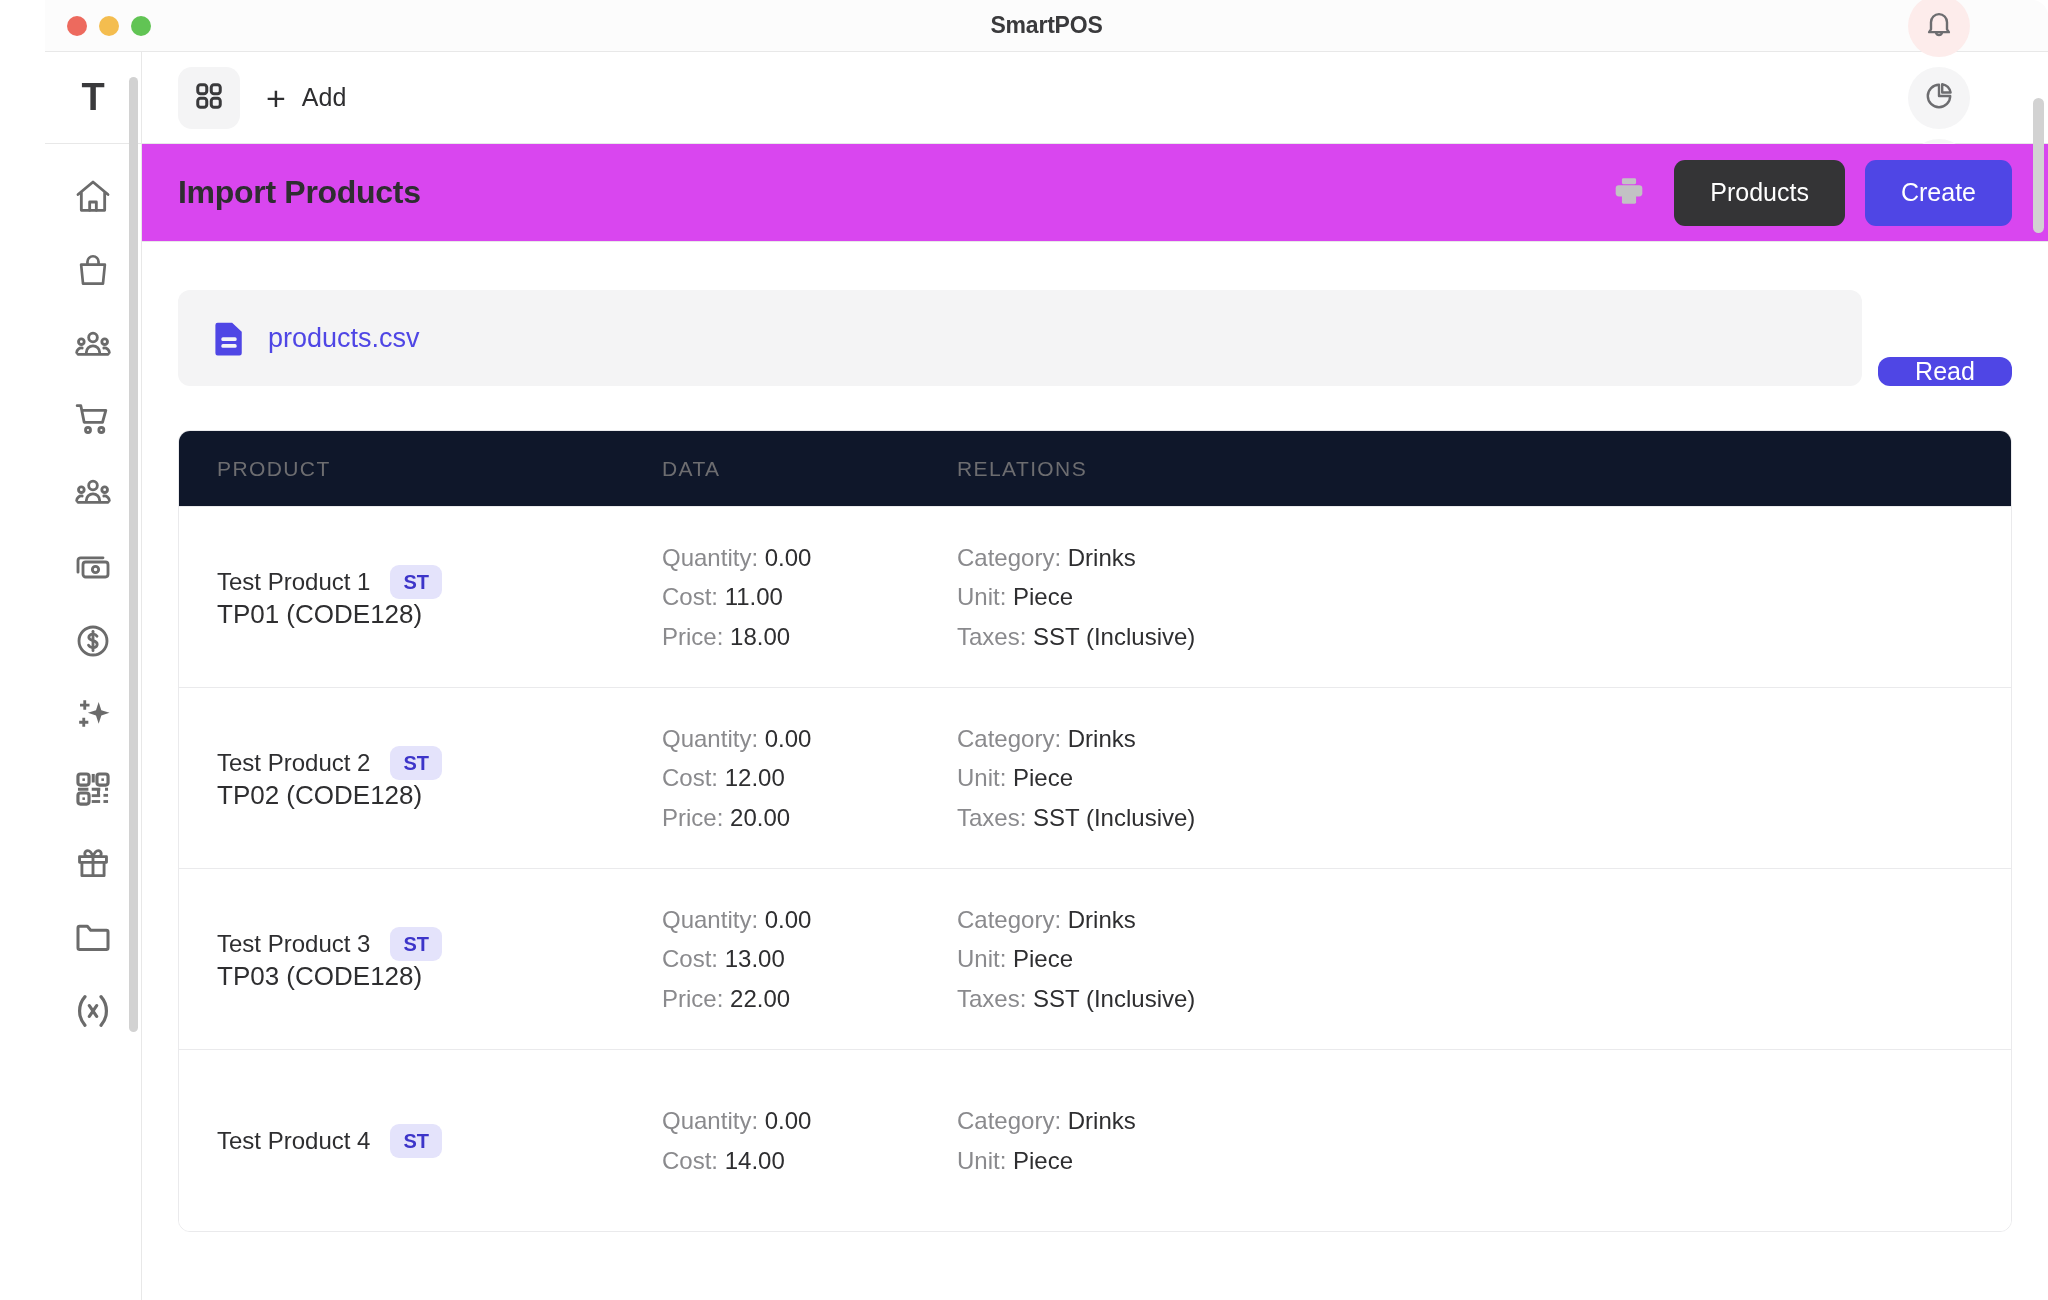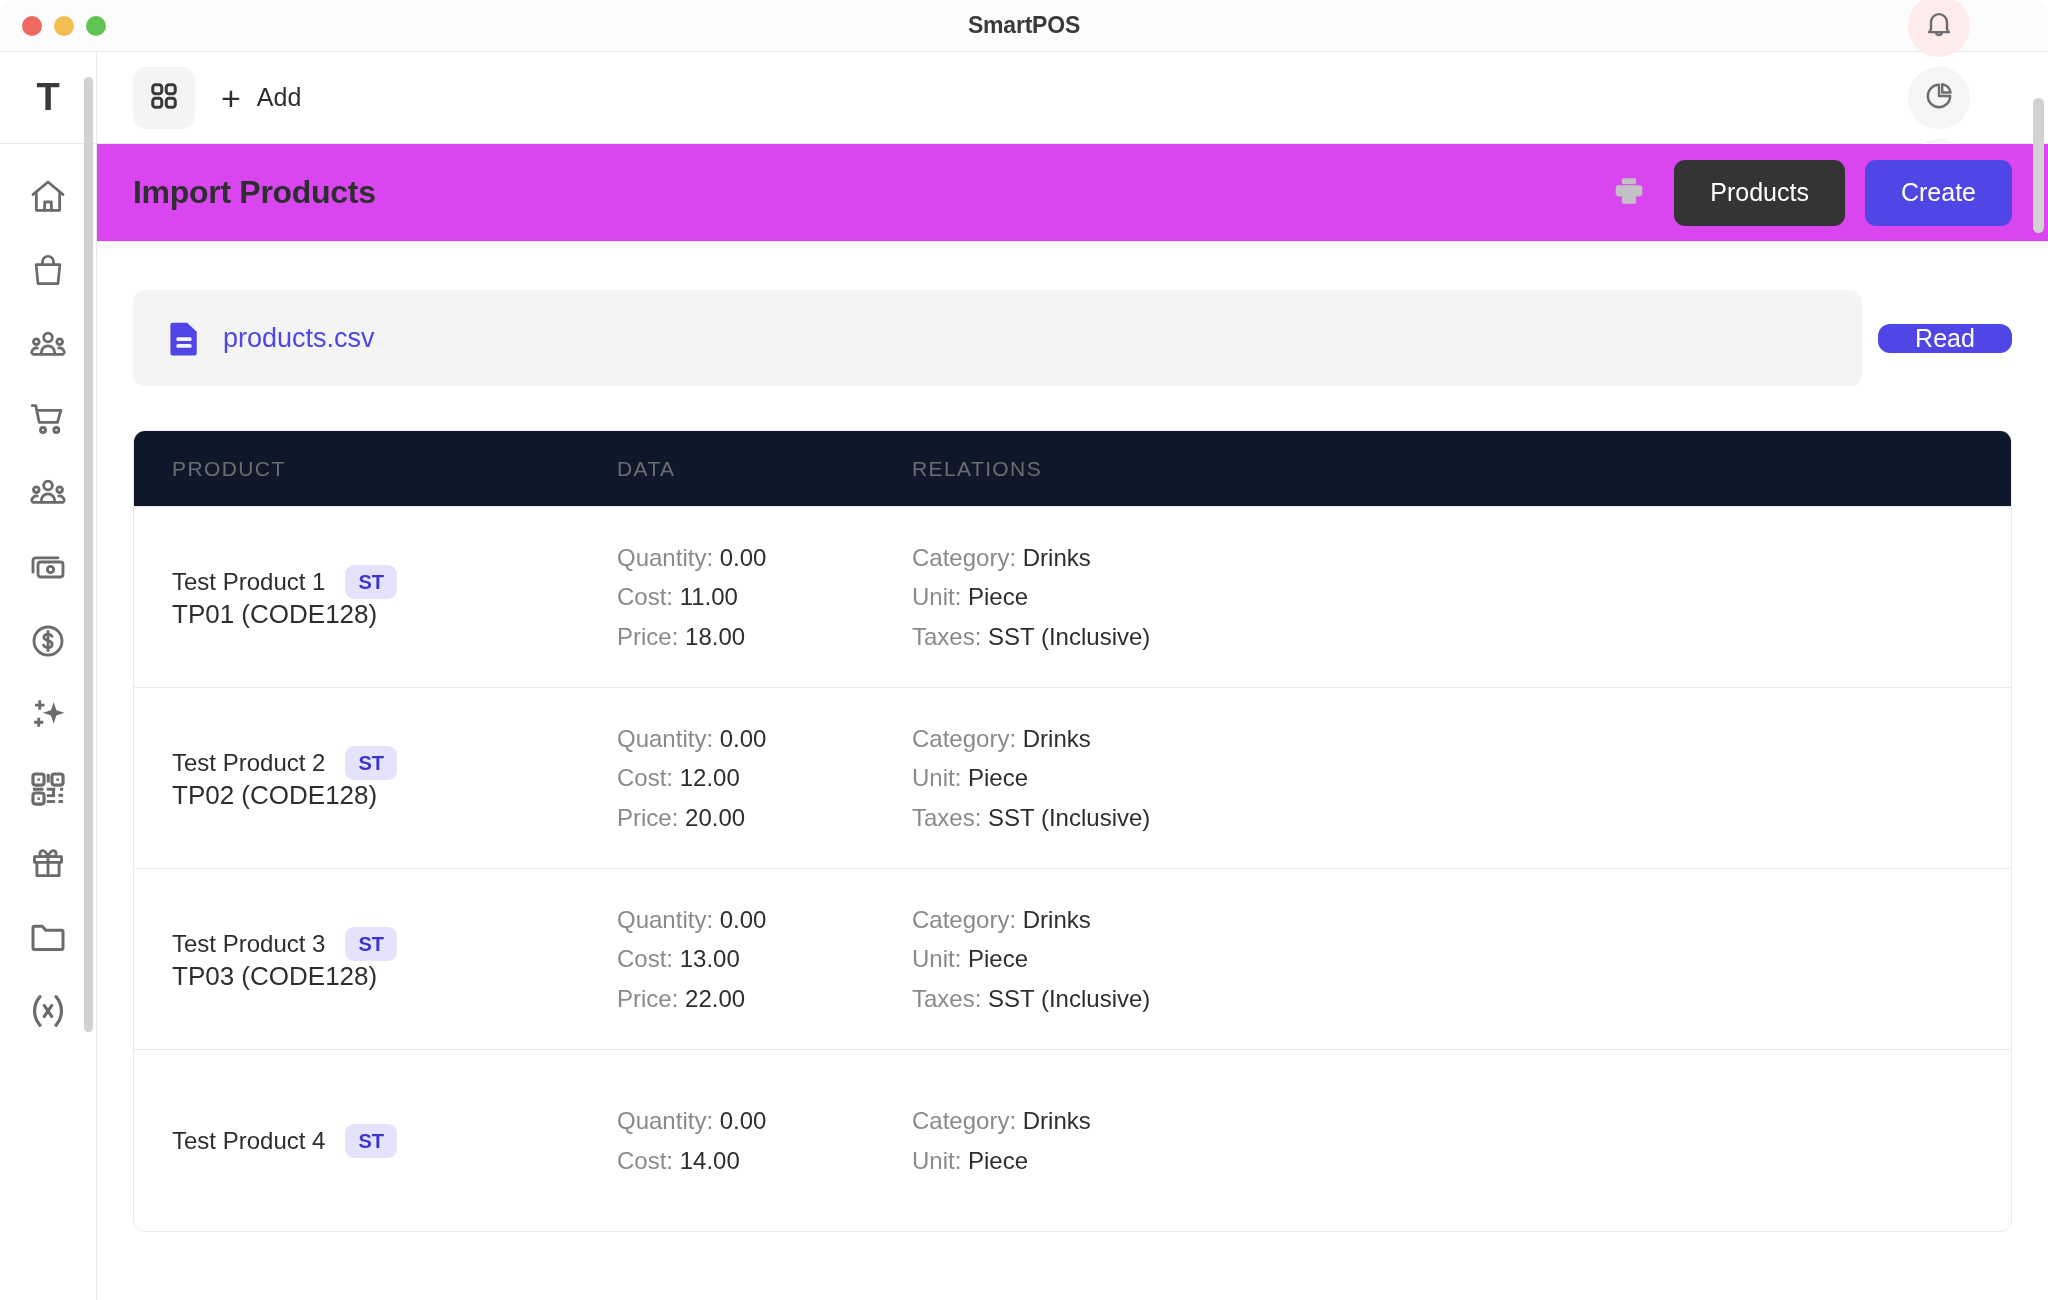--- a/index.html
+++ b/index.html
@@ -10,20 +10,21 @@
     overflow: hidden;
   }
 
   .window {
     width: 2048px; height: 1300px;
     background: #ffffff;
     display: flex; flex-direction: column;
     position: relative;
     border-radius: 16px 16px 0 0;
     overflow: hidden;
+    padding-left: 45px;
   }
 
   
   .titlebar {
     height: 52px; flex: 0 0 52px;
     background: #fcfcfc;
     border-bottom: 1px solid #e8e8e8;
     position: relative;
     display: flex; align-items: center;
   }
@@ -143,21 +144,21 @@
     flex: 1; overflow: hidden;
     padding: 0 36px;
     background: #ffffff;
     position: relative;
   }
   .hint {
     font-size: 25px; color: #2e2e30;
     padding: 49px 0 0 1px;
   }
   .file-row {
-    display: flex; align-items: center; gap: 16px;
+    display: flex; align-items: flex-end; gap: 16px;
     margin-top: 48px;
   }
   .file-box {
     flex: 1; background: #f4f4f5; border-radius: 12px;
     height: 96px; display: flex; align-items: center;
     padding-left: 34px; gap: 22px;
   }
   .file-ic { color: #4f46e5; display: flex; }
   .file-name { font-size: 27px; color: #4f46e5; }
   .read-btn {

